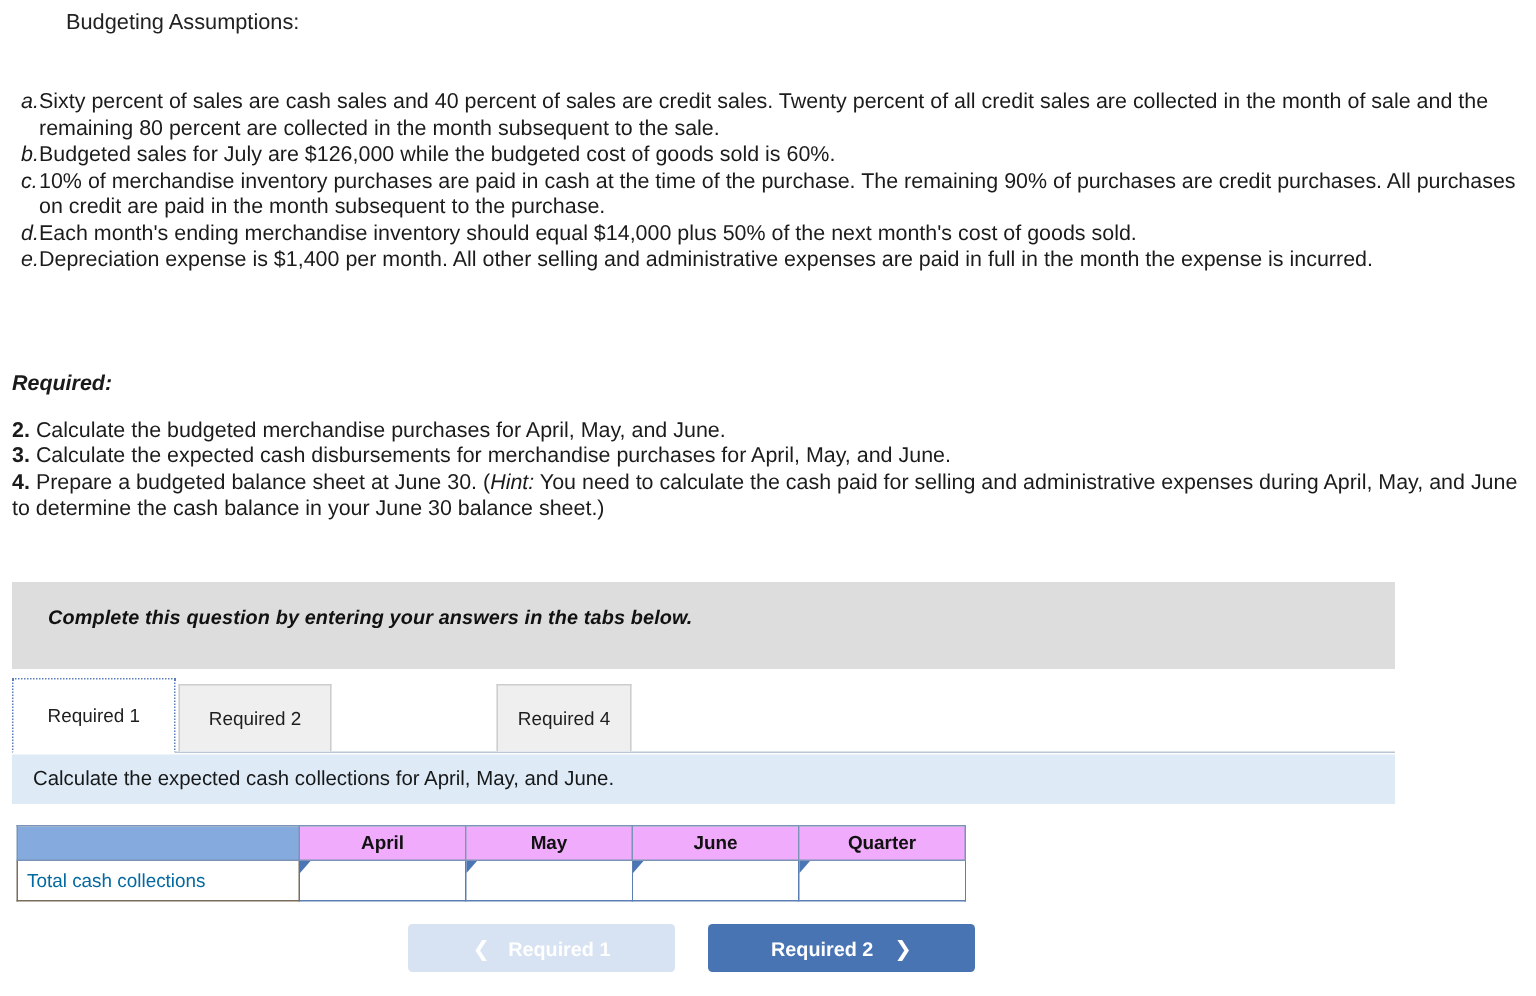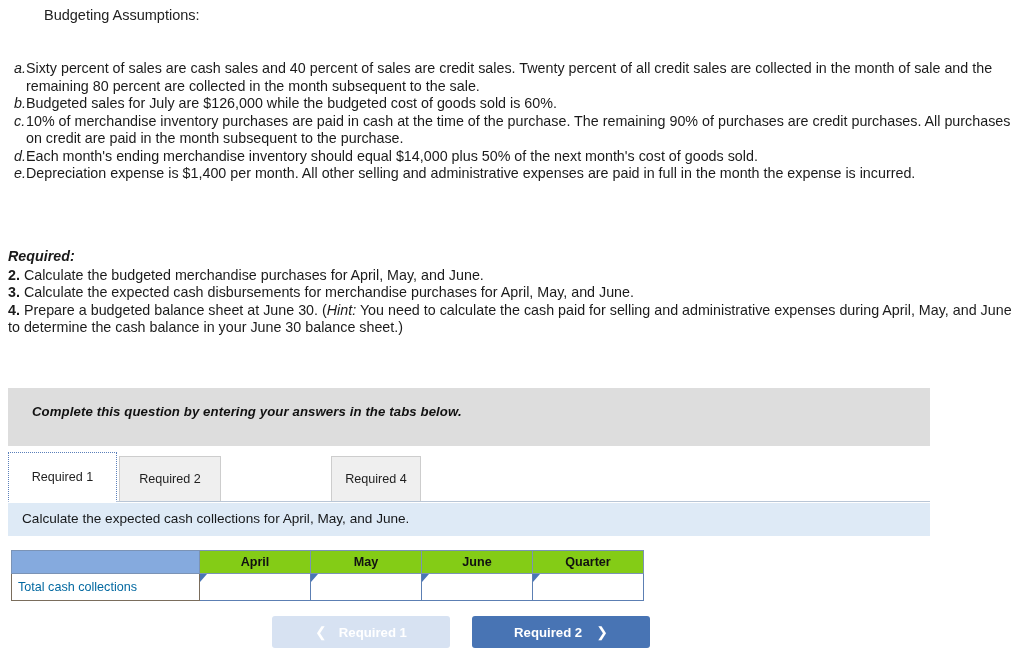--- a/index.html
+++ b/index.html
@@ -60,21 +60,21 @@
     left: 8px;
     top: 248px;
     width: 1012px;
     font-size: 14.3px;
     line-height: 17.6px;
   }
   .required-title {
     font-weight: bold;
     font-style: italic;
     font-size: 14.3px;
-    margin-bottom: 1px;
+    margin-bottom: 13px;
   }
   .req-line { color: #1b1b1b; }
   .req-num { font-weight: bold; }
   .req-hint { font-style: italic; }
 
   
   .gray-bar {
     position: absolute;
     left: 8px;
     top: 388px;
@@ -157,21 +157,21 @@
   }
   .answer-table td, .answer-table th {
     padding: 0;
     margin: 0;
   }
   .col-label { width: 181px; }
   .col-data  { width: 110px; }
 
   .answer-table thead th {
     height: 22px;
-    background: #84cc16;
+    background: #f0abfc;
     border: 1px solid #7b93b5;
     font-size: 12.6px;
     font-weight: bold;
     color: #111;
     text-align: center;
     vertical-align: middle;
   }
   .answer-table thead th.blank-head {
     background: #85aade;
   }

